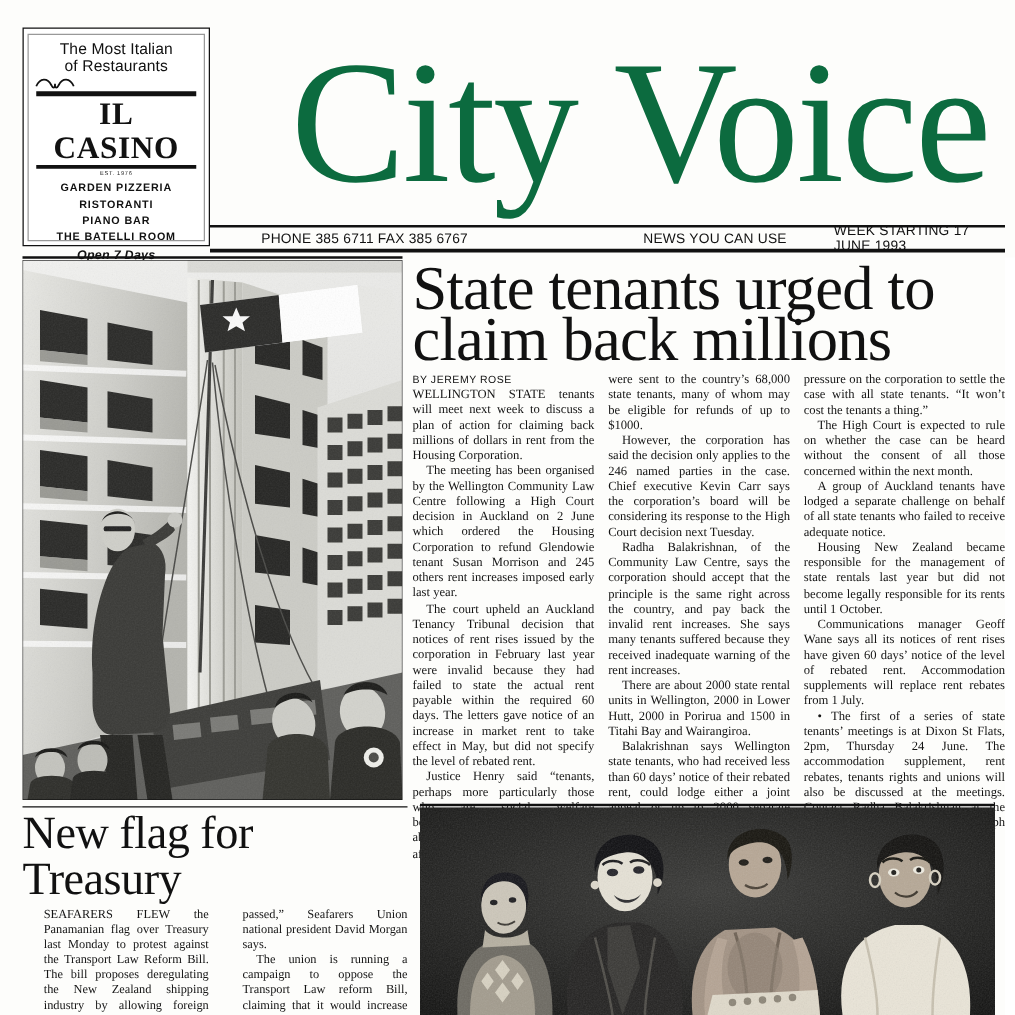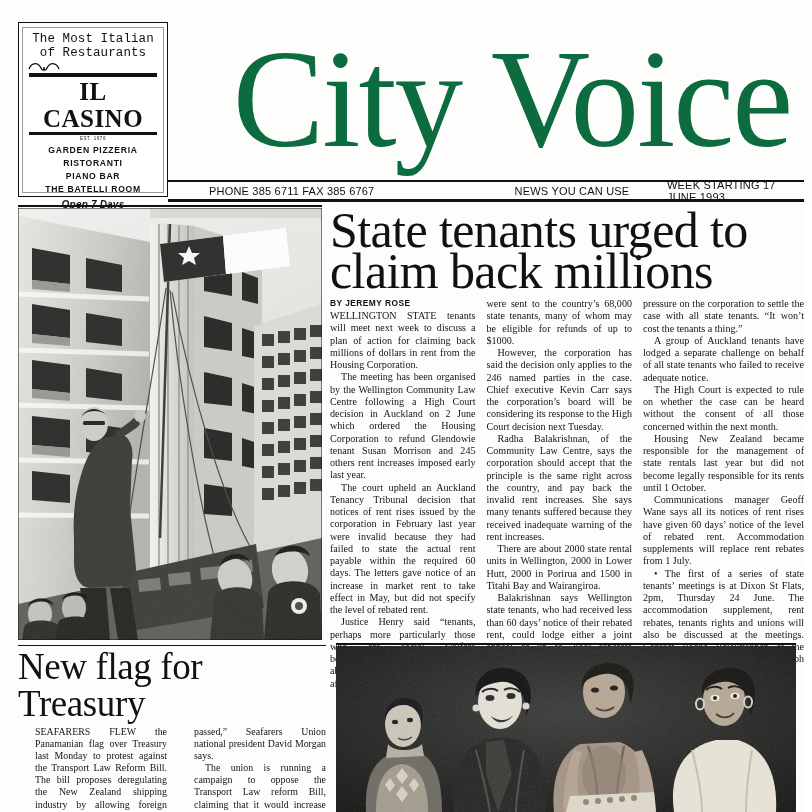--- a/index.html
+++ b/index.html
@@ -41,21 +41,21 @@
     text-align: center;
   }
   .ad-inner {
     border: 0.5px solid #999;
     width: 100%;
     height: 100%;
     box-sizing: border-box;
     padding: 5px 4px 2px 4px;
   }
   .ad-tagline {
-    font-family: Liberation Mono, monospace;
+    font-family: Liberation Sans, sans-serif;
     font-size: 12.5px;
     line-height: 13.5px;
     font-style: normal;
     color: #111;
     letter-spacing: 0.1px;
   }
   .ad-orn {
     font-size: 10px;
     line-height: 10px;
     margin-top: 1px;
@@ -187,21 +187,21 @@
     font-size: 50px;
     line-height: 41px;
     letter-spacing: -0.6px;
     color: #111;
     margin: 0 0 6px 0;
     font-weight: 400;
   }
   .byline {
     font-family: "Liberation Sans", sans-serif;
     font-size: 8.4px;
-    font-weight: 700;
+    font-weight: 400;
     letter-spacing: 0.45px;
     color: #111;
     margin-bottom: 2px;
   }
   .lead-cols {
     display: flex;
     gap: 11px;
   }
   .col {
     width: 150px;
@@ -511,22 +511,22 @@
       <div class="col c2">
         <p class="first">were sent to the country’s 68,000 state tenants, many of whom may be eligible for refunds of up to $1000.</p>
         <p>However, the corporation has said the decision only applies to the 246 named parties in the case. Chief executive Kevin Carr says the corporation’s board will be considering its response to the High Court decision next Tuesday.</p>
         <p>Radha Balakrishnan, of the Community Law Centre, says the corporation should accept that the principle is the same right across the country, and pay back the invalid rent increases. She says many tenants suffered because they received inadequate warning of the rent increases.</p>
         <p>There are about 2000 state rental units in Wellington, 2000 in Lower Hutt, 2000 in Porirua and 1500 in Titahi Bay and Wairangiroa.</p>
         <p>Balakrishnan says Wellington state tenants, who had received less than 60 days’ notice of their rebated rent, could lodge either a joint appeal or up to 2000 separate appeals to the Tenancy Tribunal.</p>
         <p>She says if the tribunal was clogged with appeals it would probably put</p>
       </div>
       <div class="col c3">
         <p class="first">pressure on the corporation to settle the case with all state tenants. “It won’t cost the tenants a thing.”</p>
+        <p>The High Court is expected to rule on whether the case can be heard without the consent of all those concerned within the next month.</p>
         <p>A group of Auckland tenants have lodged a separate challenge on behalf of all state tenants who failed to receive adequate notice.</p>
-        <p>The High Court is expected to rule on whether the case can be heard without the consent of all those concerned within the next month.</p>
         <p>Housing New Zealand became responsible for the management of state rentals last year but did not become legally responsible for its rents until 1 October.</p>
         <p>Communications manager Geoff Wane says all its notices of rent rises have given 60 days’ notice of the level of rebated rent. Accommodation supplements will replace rent rebates from 1 July.</p>
         <p>• The first of a series of state tenants’ meetings is at Dixon St Flats, 2pm, Thursday 24 June. The accommodation supplement, rent rebates, tenants rights and unions will also be discussed at the meetings. Contact Radha Balakrishnan at the Wellington Community Law Centre, ph 499 2928.</p>
       </div>
     </div>
   </div>
 
   <div class="story2-rule"></div>
   <div class="story2">
     <h2 class="story2-headline">New flag for Treasury</h2>

